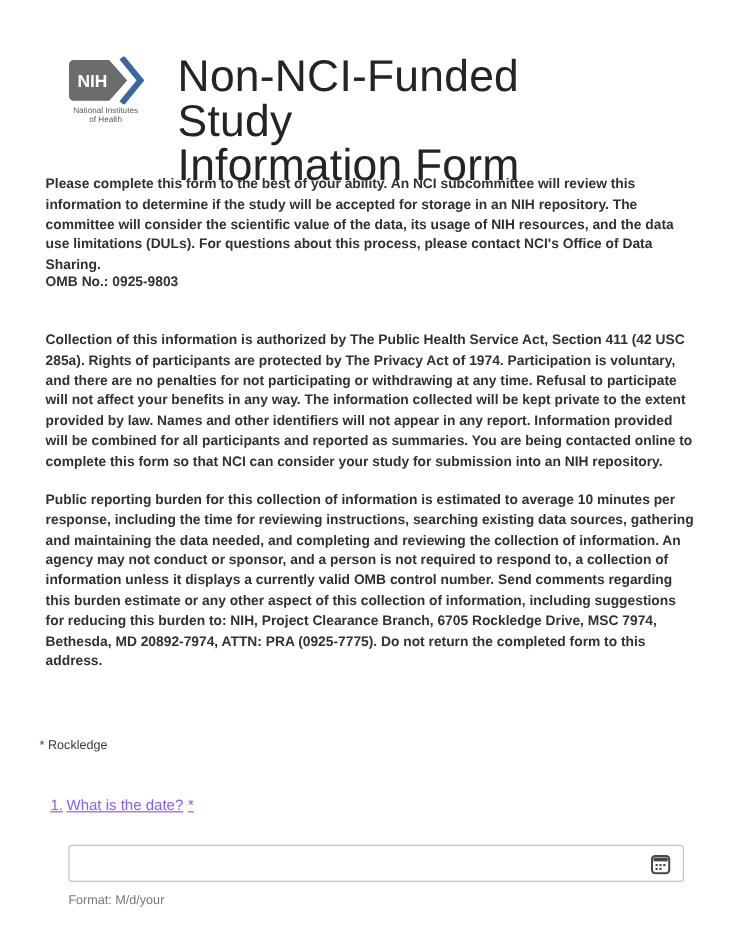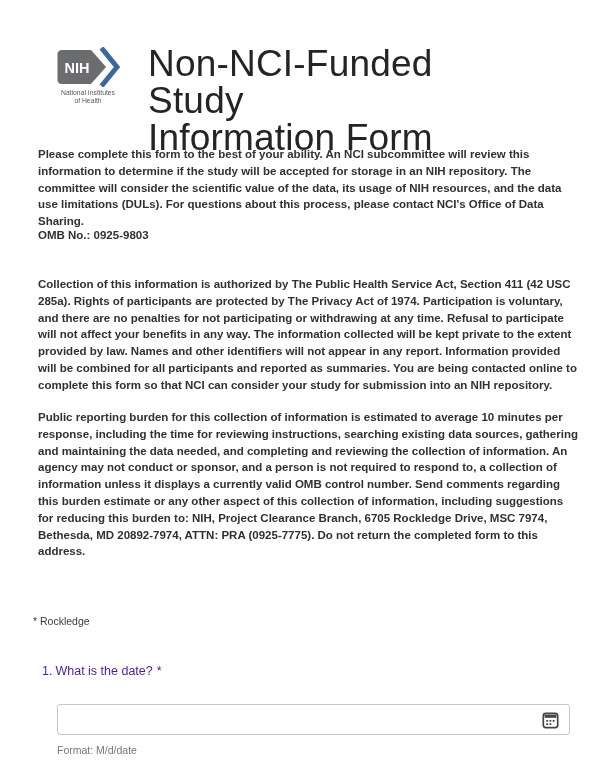--- a/index.html
+++ b/index.html
@@ -35,21 +35,21 @@
   .p3 { top: 409px; }
 
   .required-note {
     position: absolute; left: 33px; top: 615px;
     font-size: 10.5px; color: #3b3a39;
   }
 
   
   .question-label {
     position: absolute; left: 42px; top: 664px;
-    font-size: 12.5px; color: #4c1d95;
+    font-size: 12.5px; color: #8b5cf6; text-decoration: underline;
   }
   .question-label .qnum { margin-right: 3px; }
   .question-label .qstar { margin-left: 4px; }
 
   .date-field {
     position: absolute; left: 57px; top: 704px; width: 513px; height: 31px;
     border: 1px solid #c8c6c4; border-radius: 3px; background: #fff;
   }
   .date-field input {
     position: absolute; inset: 0;
@@ -116,15 +116,15 @@
         <rect x="2.6" y="2.6" width="11.8" height="3.2" fill="#484644"></rect>
         <rect x="4.3" y="8" width="1.8" height="1.8" fill="#484644"></rect>
         <rect x="7.5" y="8" width="1.8" height="1.8" fill="#484644"></rect>
         <rect x="10.7" y="8" width="1.8" height="1.8" fill="#484644"></rect>
         <rect x="4.3" y="11.2" width="1.8" height="1.8" fill="#484644"></rect>
         <rect x="7.5" y="11.2" width="1.8" height="1.8" fill="#484644"></rect>
       </svg>
     </button>
   </div>
 
-  <div class="format-hint">Format: M/d/date</div>
+  <div class="format-hint">Format: M/d/your</div>
 
 </div>
 
 </body></html>

